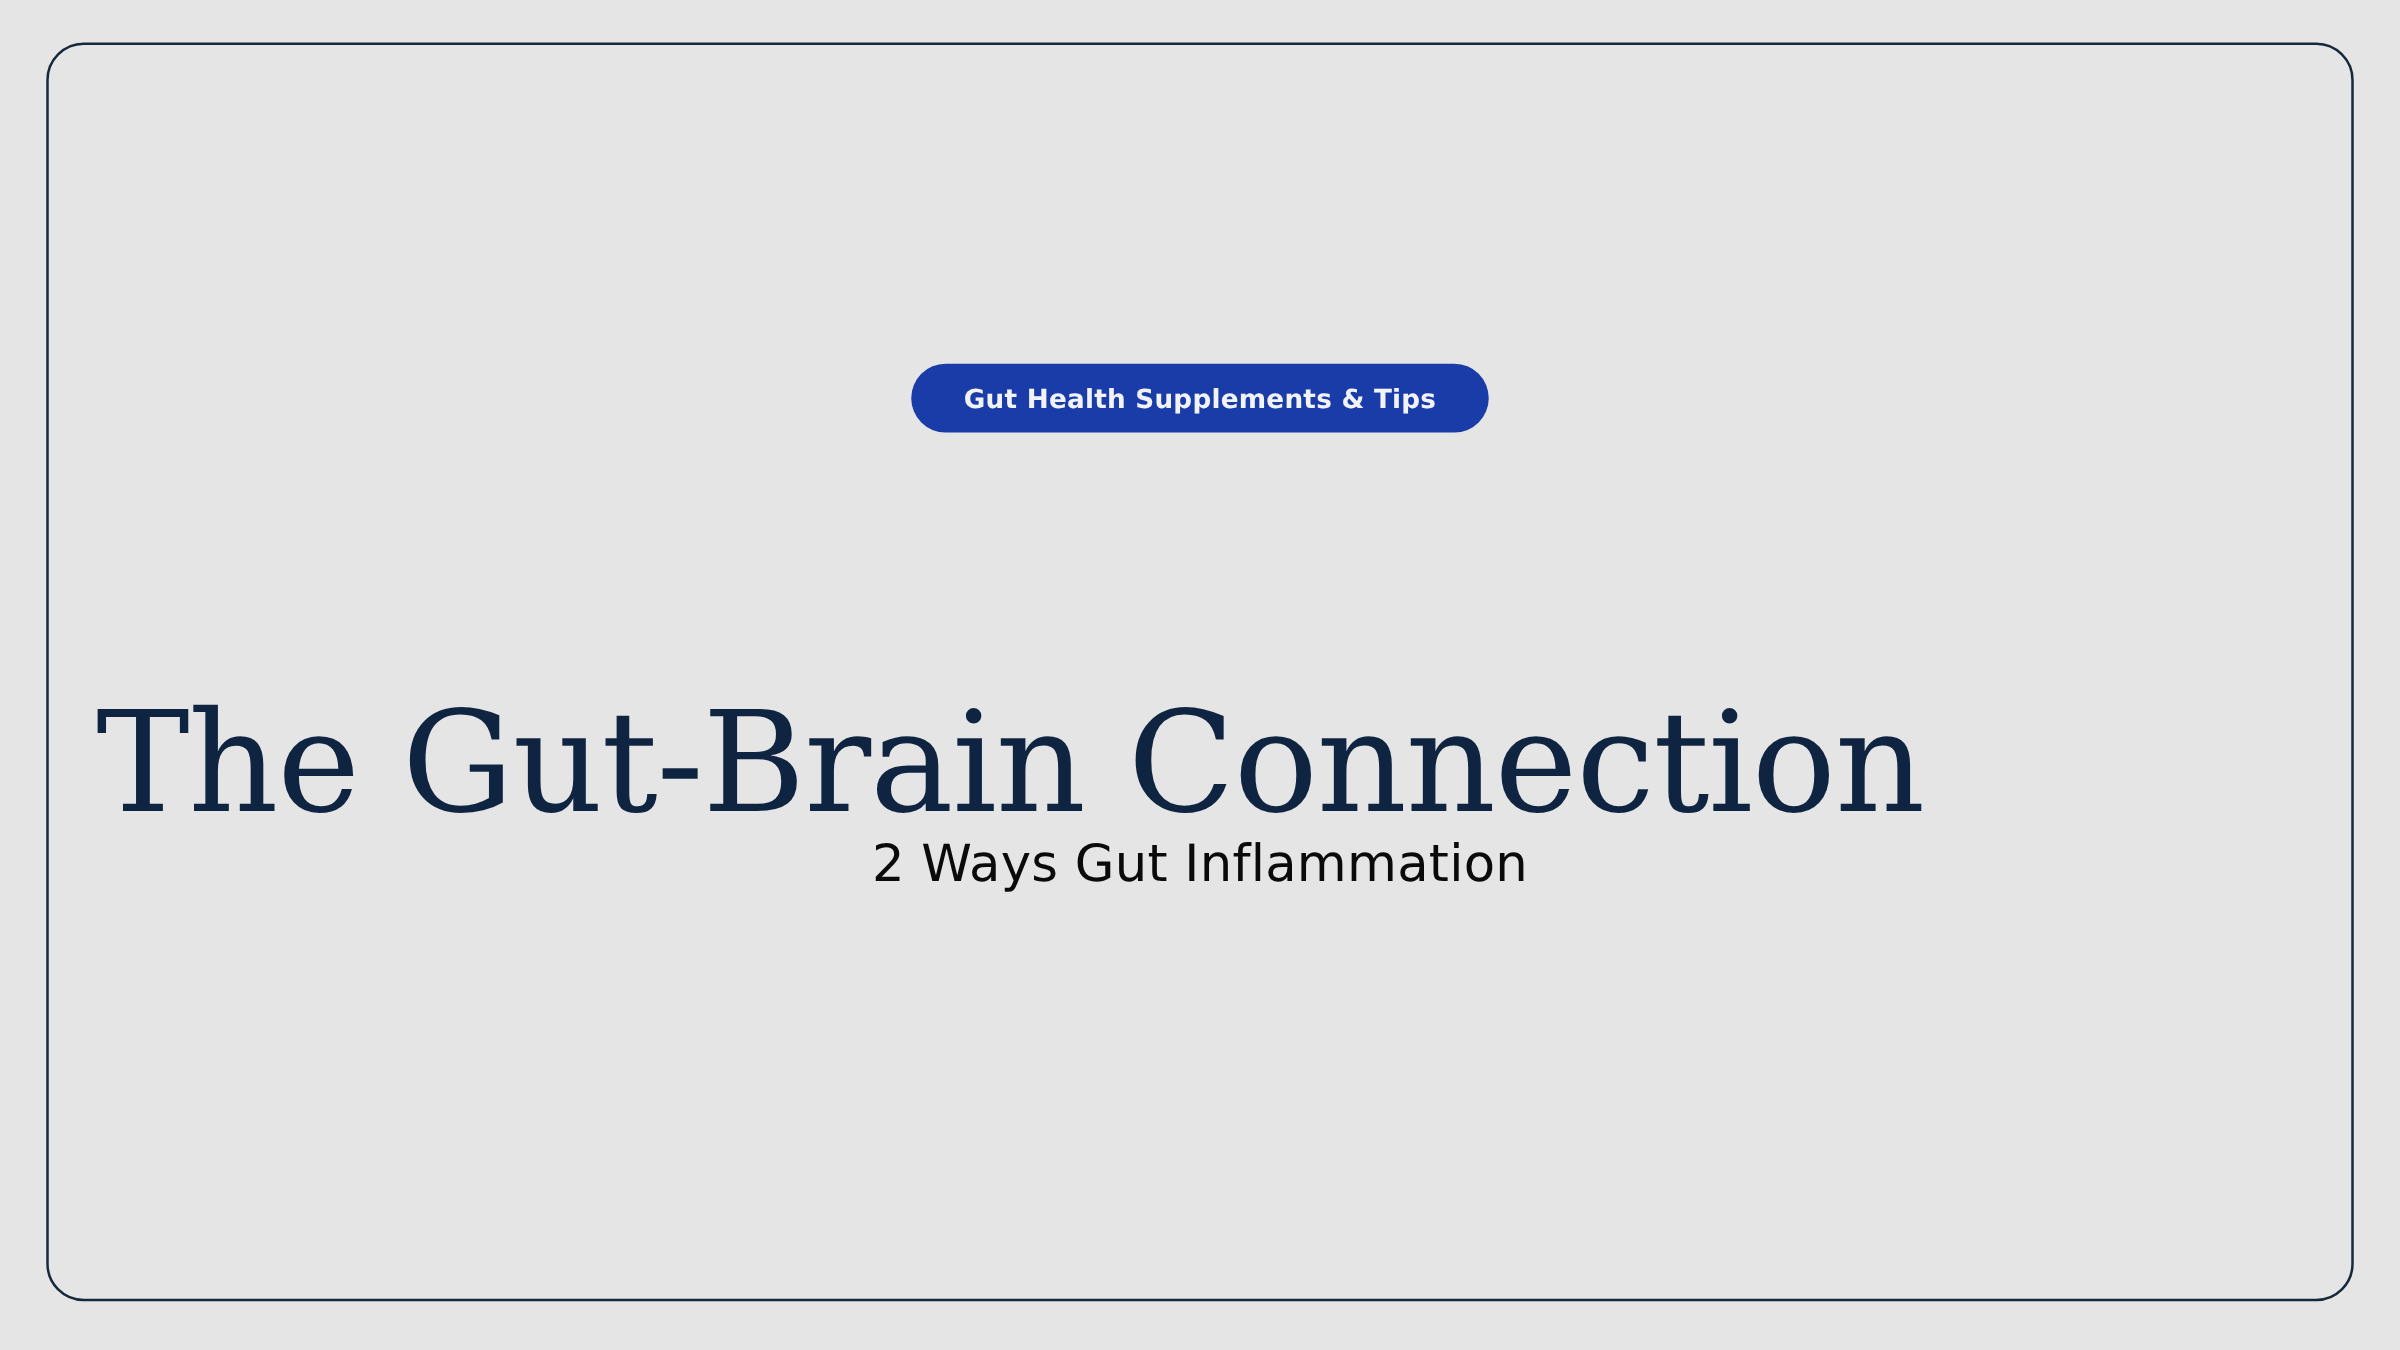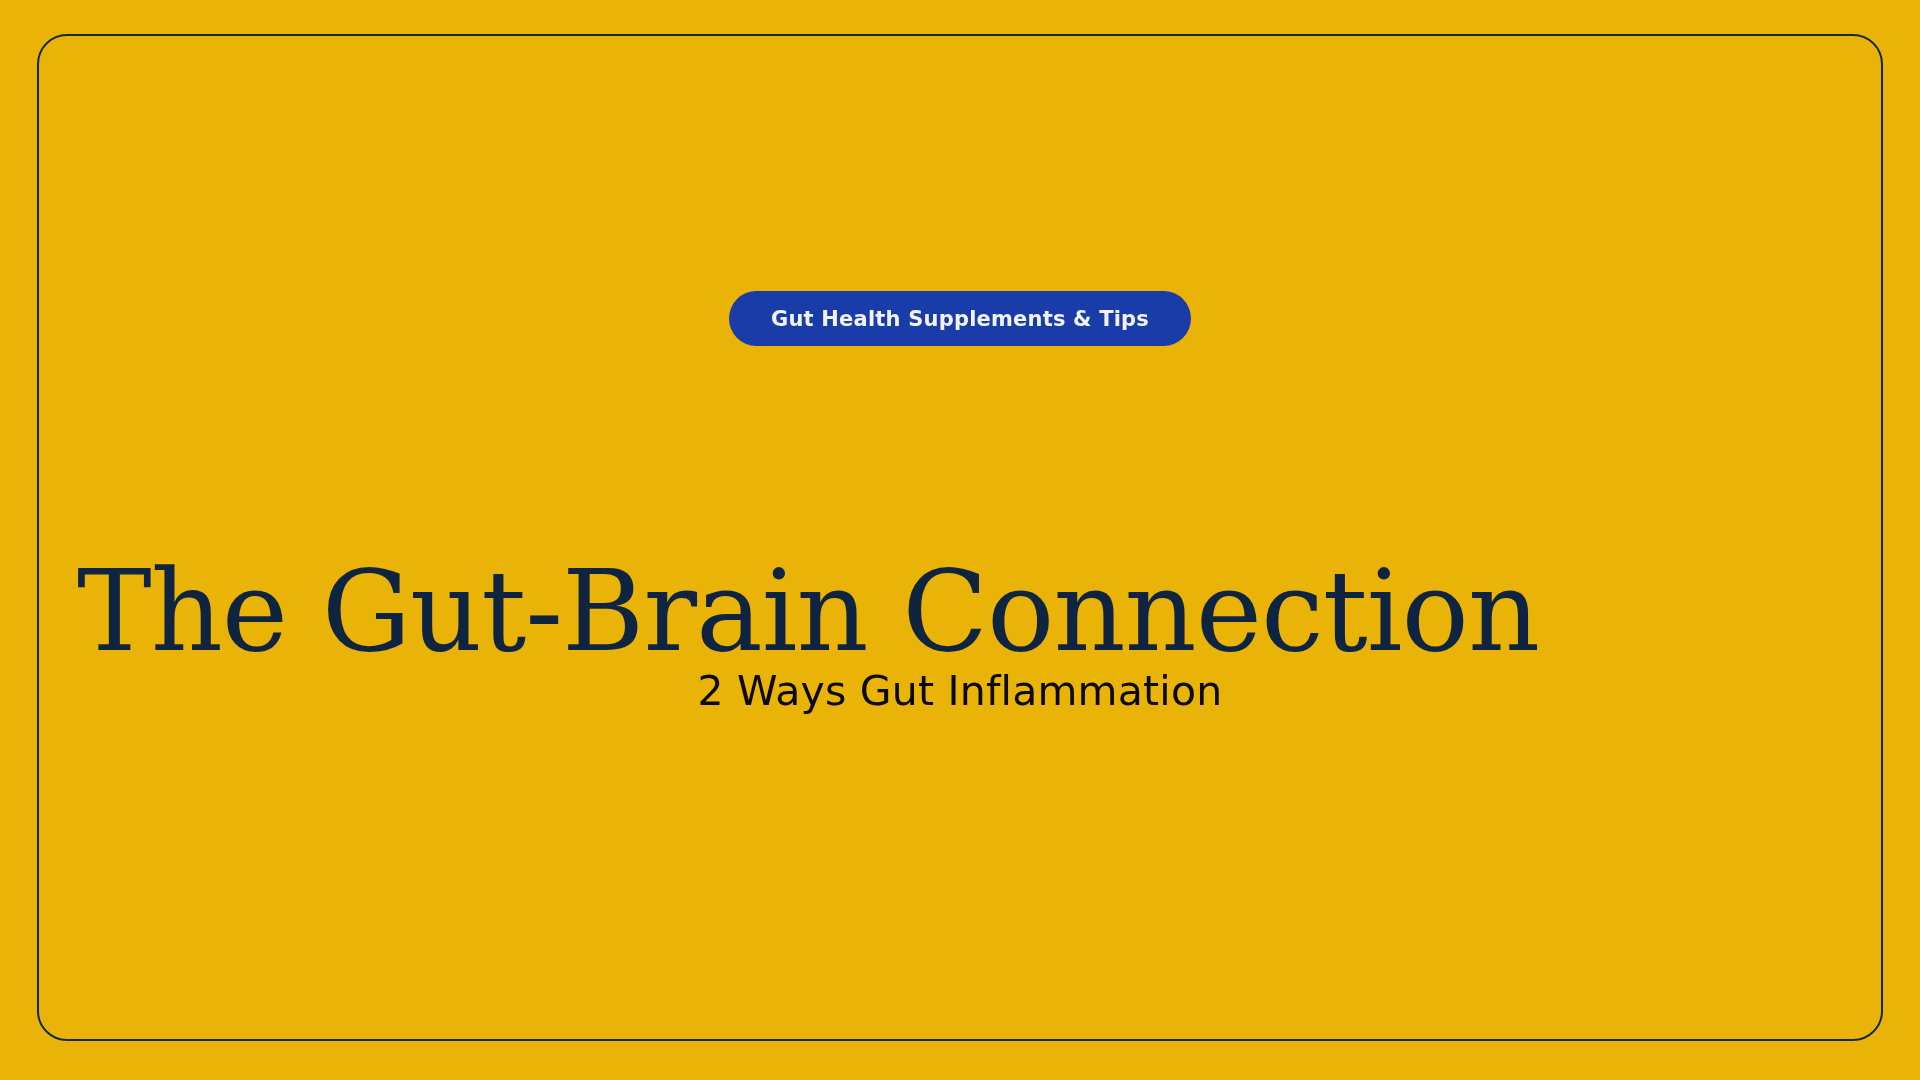--- a/index.html
+++ b/index.html
@@ -10,21 +10,21 @@
     width: 1920px;
     height: 1080px;
     overflow: hidden;
     font-family: "Liberation Sans", sans-serif;
   }
 
   .slide {
     position: relative;
     width: 1920px;
     height: 1080px;
-    background: #eab308;
+    background: #e5e5e5;
     box-sizing: border-box;
   }
 
   .frame {
     position: absolute;
     left: 37px;
     top: 34px;
     width: 1846px;
     height: 1007px;
     border: 2px solid #16283c;

